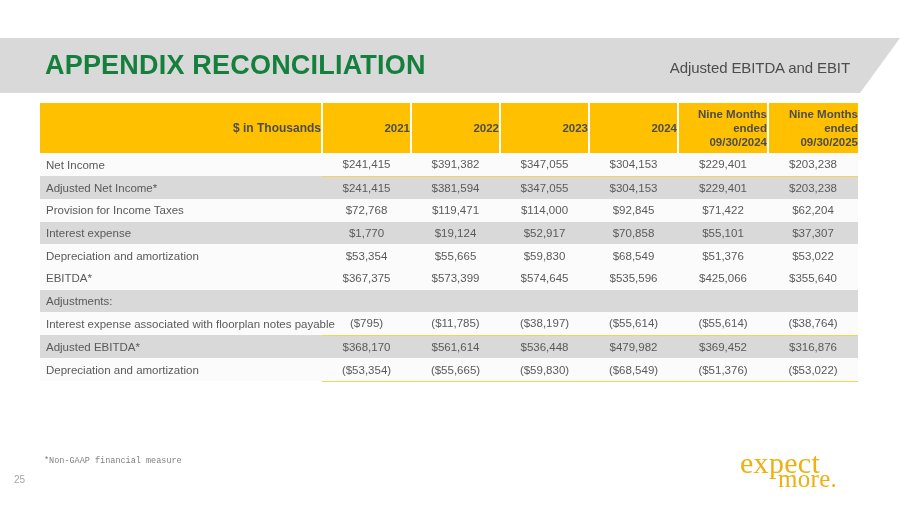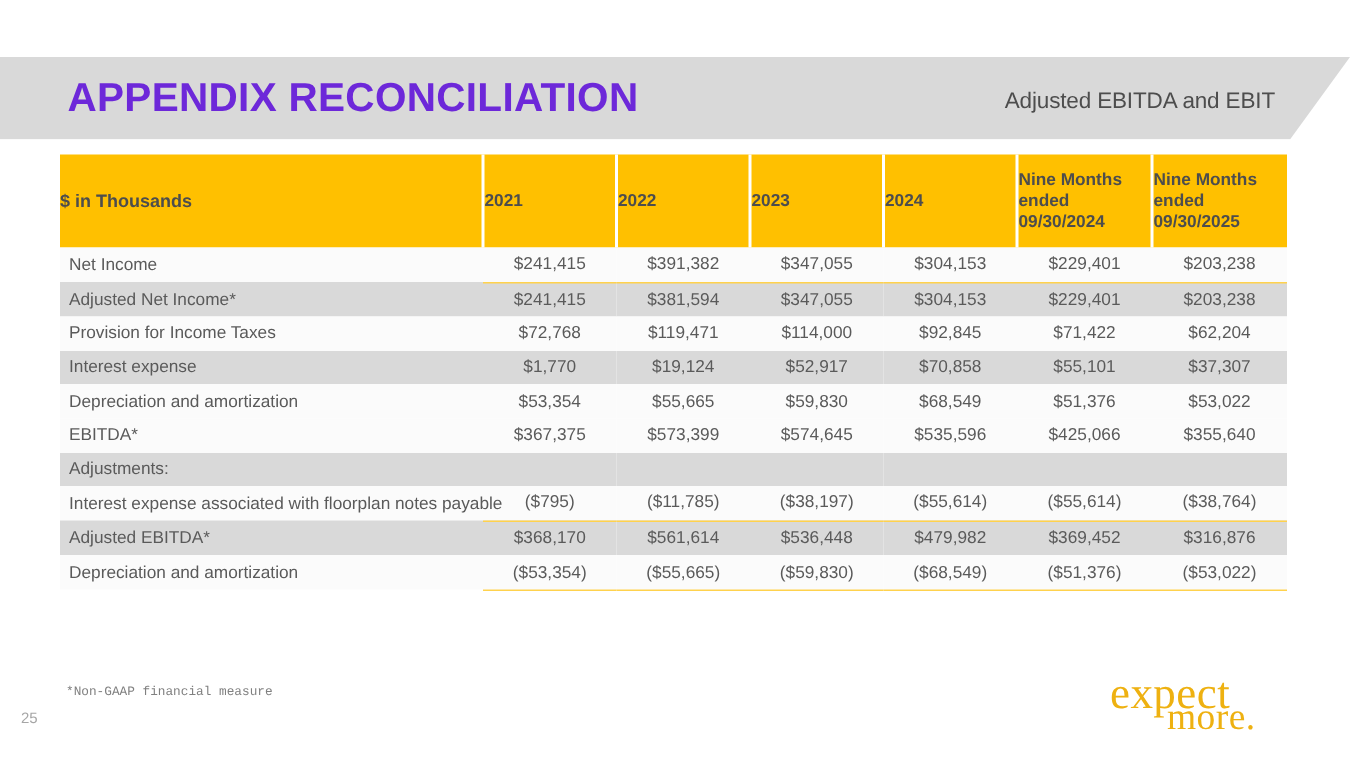--- a/index.html
+++ b/index.html
@@ -27,21 +27,21 @@
     -webkit-clip-path: polygon(0 0, 900px 0, 860px 100%, 0 100%);
     clip-path: polygon(0 0, 900px 0, 860px 100%, 0 100%);
   }
   #page-title {
     position: absolute;
     left: 45px;
     top: 48px;
     font-size: 27px;
     font-weight: bold;
     letter-spacing: 0.2px;
-    color: #6d28d9;
+    color: #15803d;
     line-height: 34px;
     white-space: nowrap;
   }
   #header-subtitle {
     position: absolute;
     right: 50px;
     top: 59px;
     font-size: 15px;
     color: #4d4d4d;
     white-space: nowrap;
@@ -63,22 +63,22 @@
     font-weight: normal;
     vertical-align: middle;
   }
 
   
   #recon-table thead th {
     background: #ffc000;
     color: #4d4d4d;
     font-weight: bold;
     font-size: 11.5px;
-    text-align: left;
-    height: 62px;
+    text-align: right;
+    height: 50px;
     border-right: 2px solid #ffffff;
     line-height: 14px;
   }
   #recon-table thead th.first-col {
     font-size: 12px;
   }
   #recon-table thead th:last-child {
     border-right: none;
   }
 

